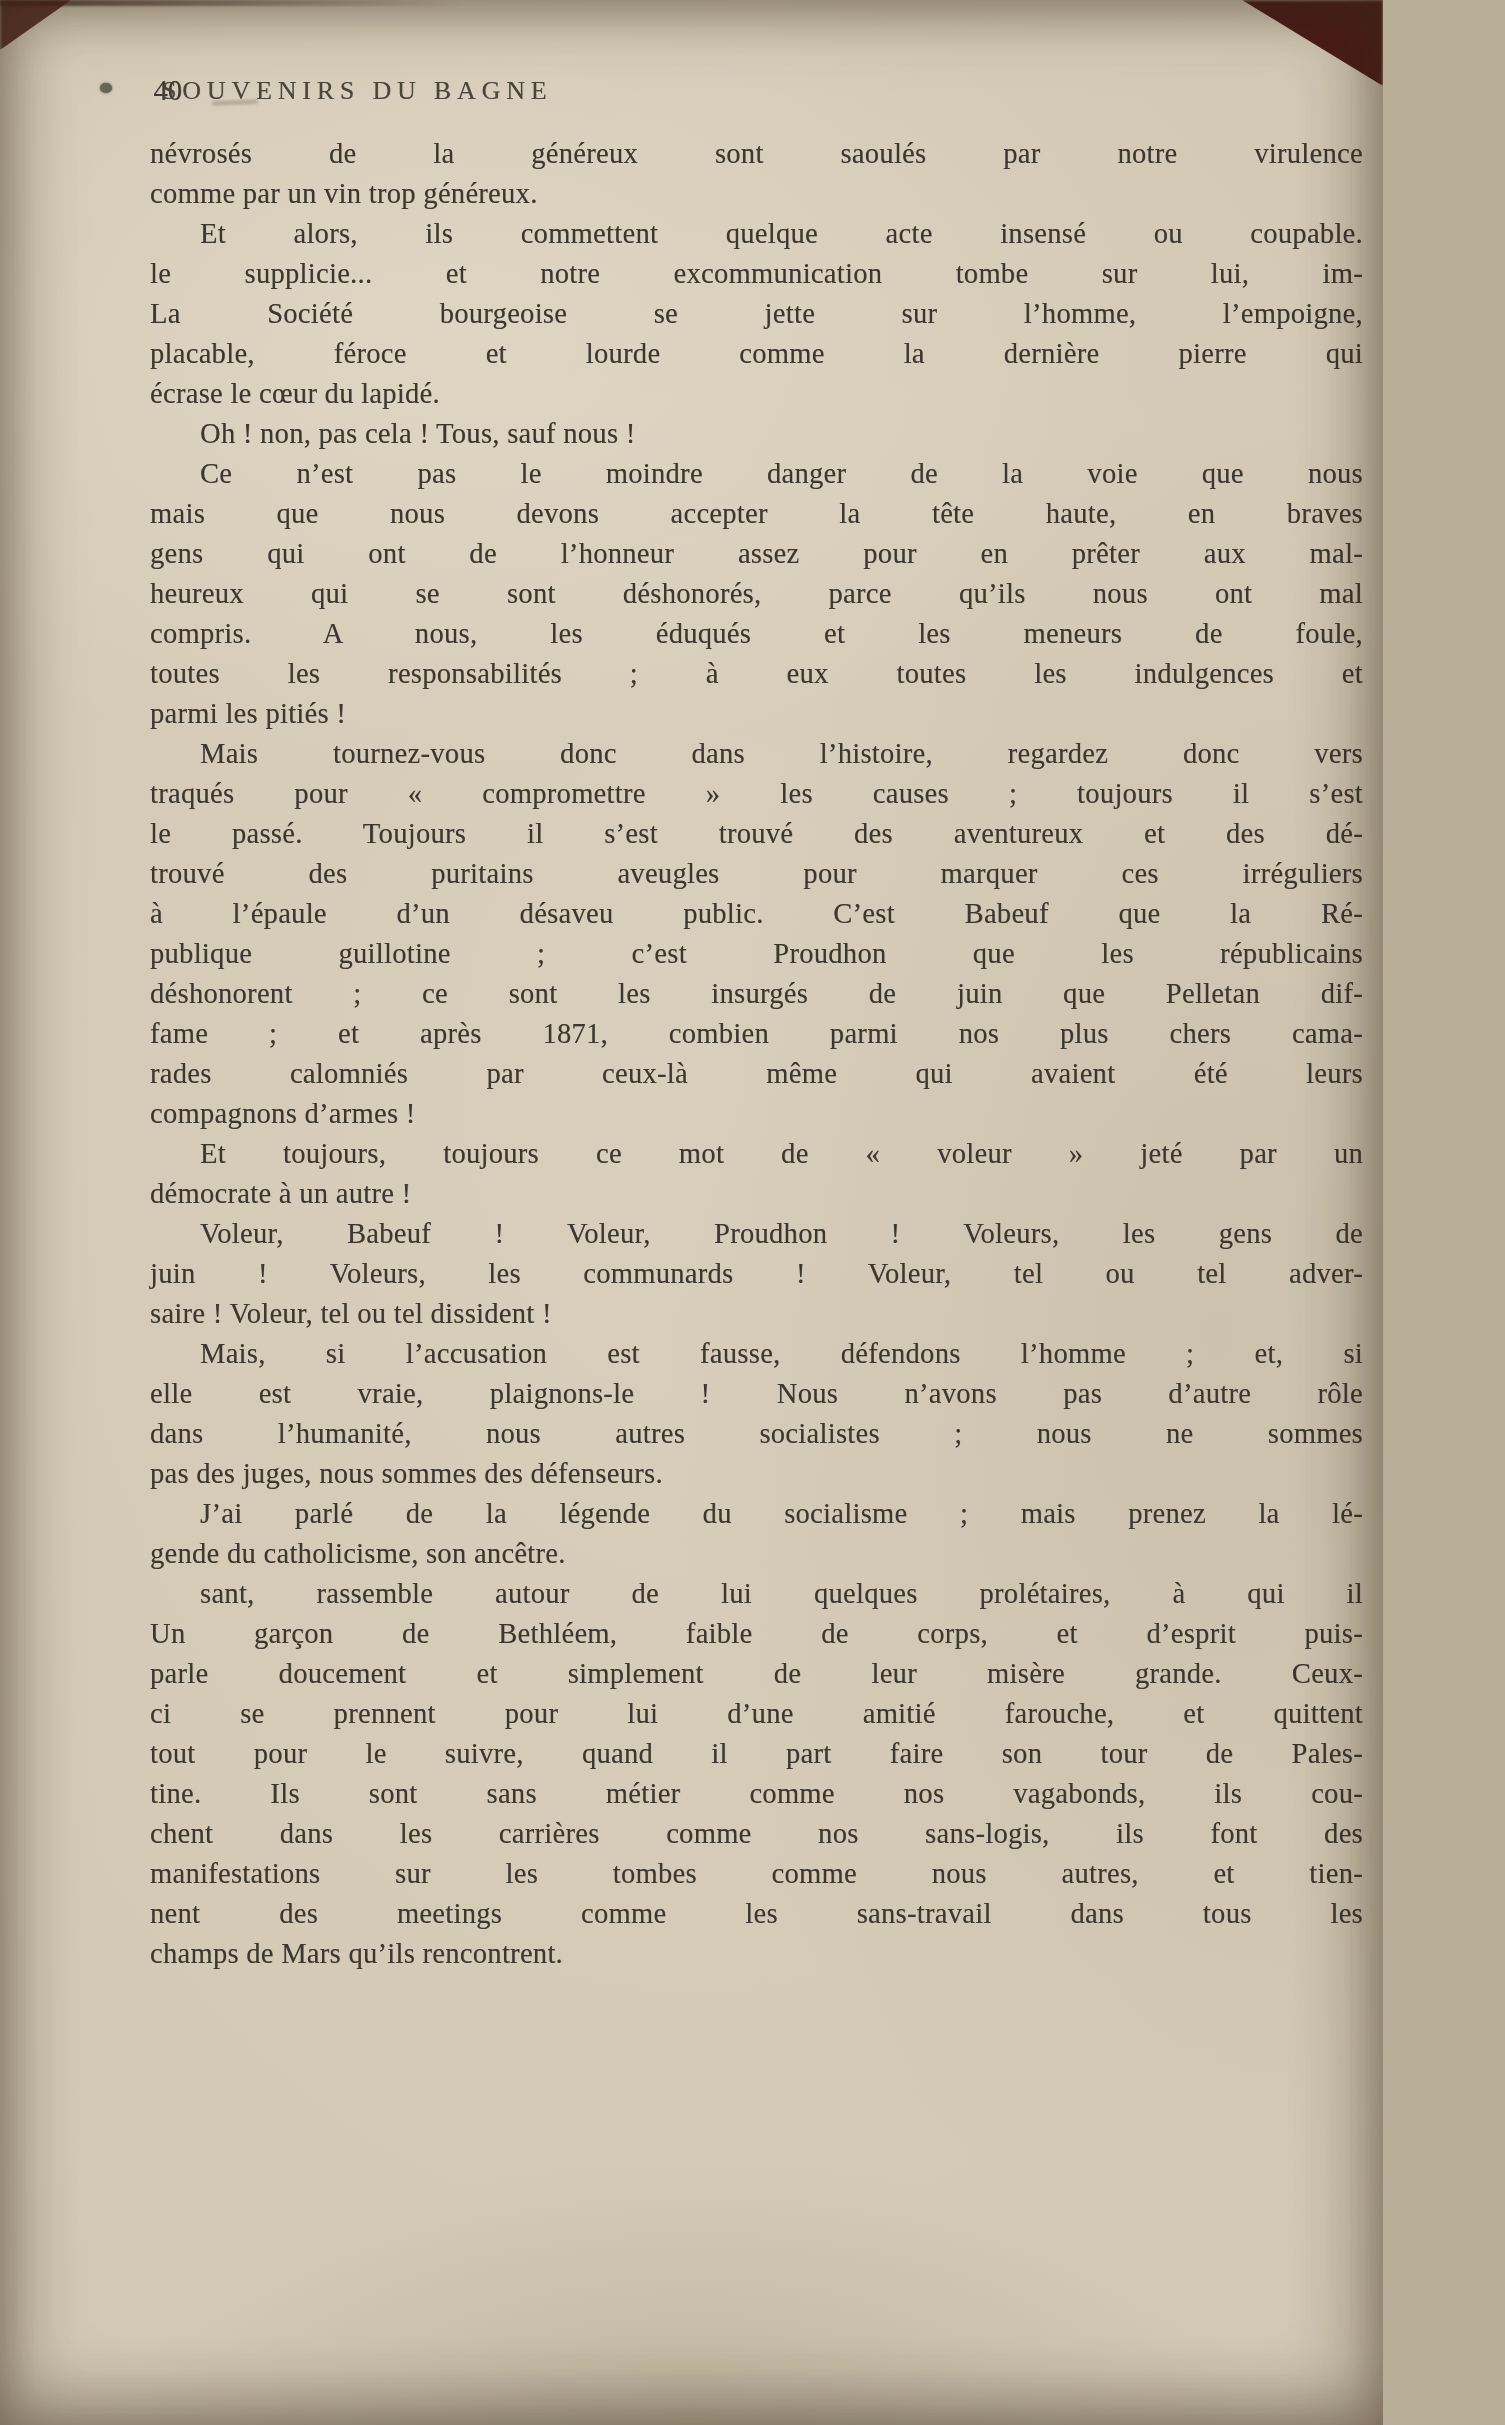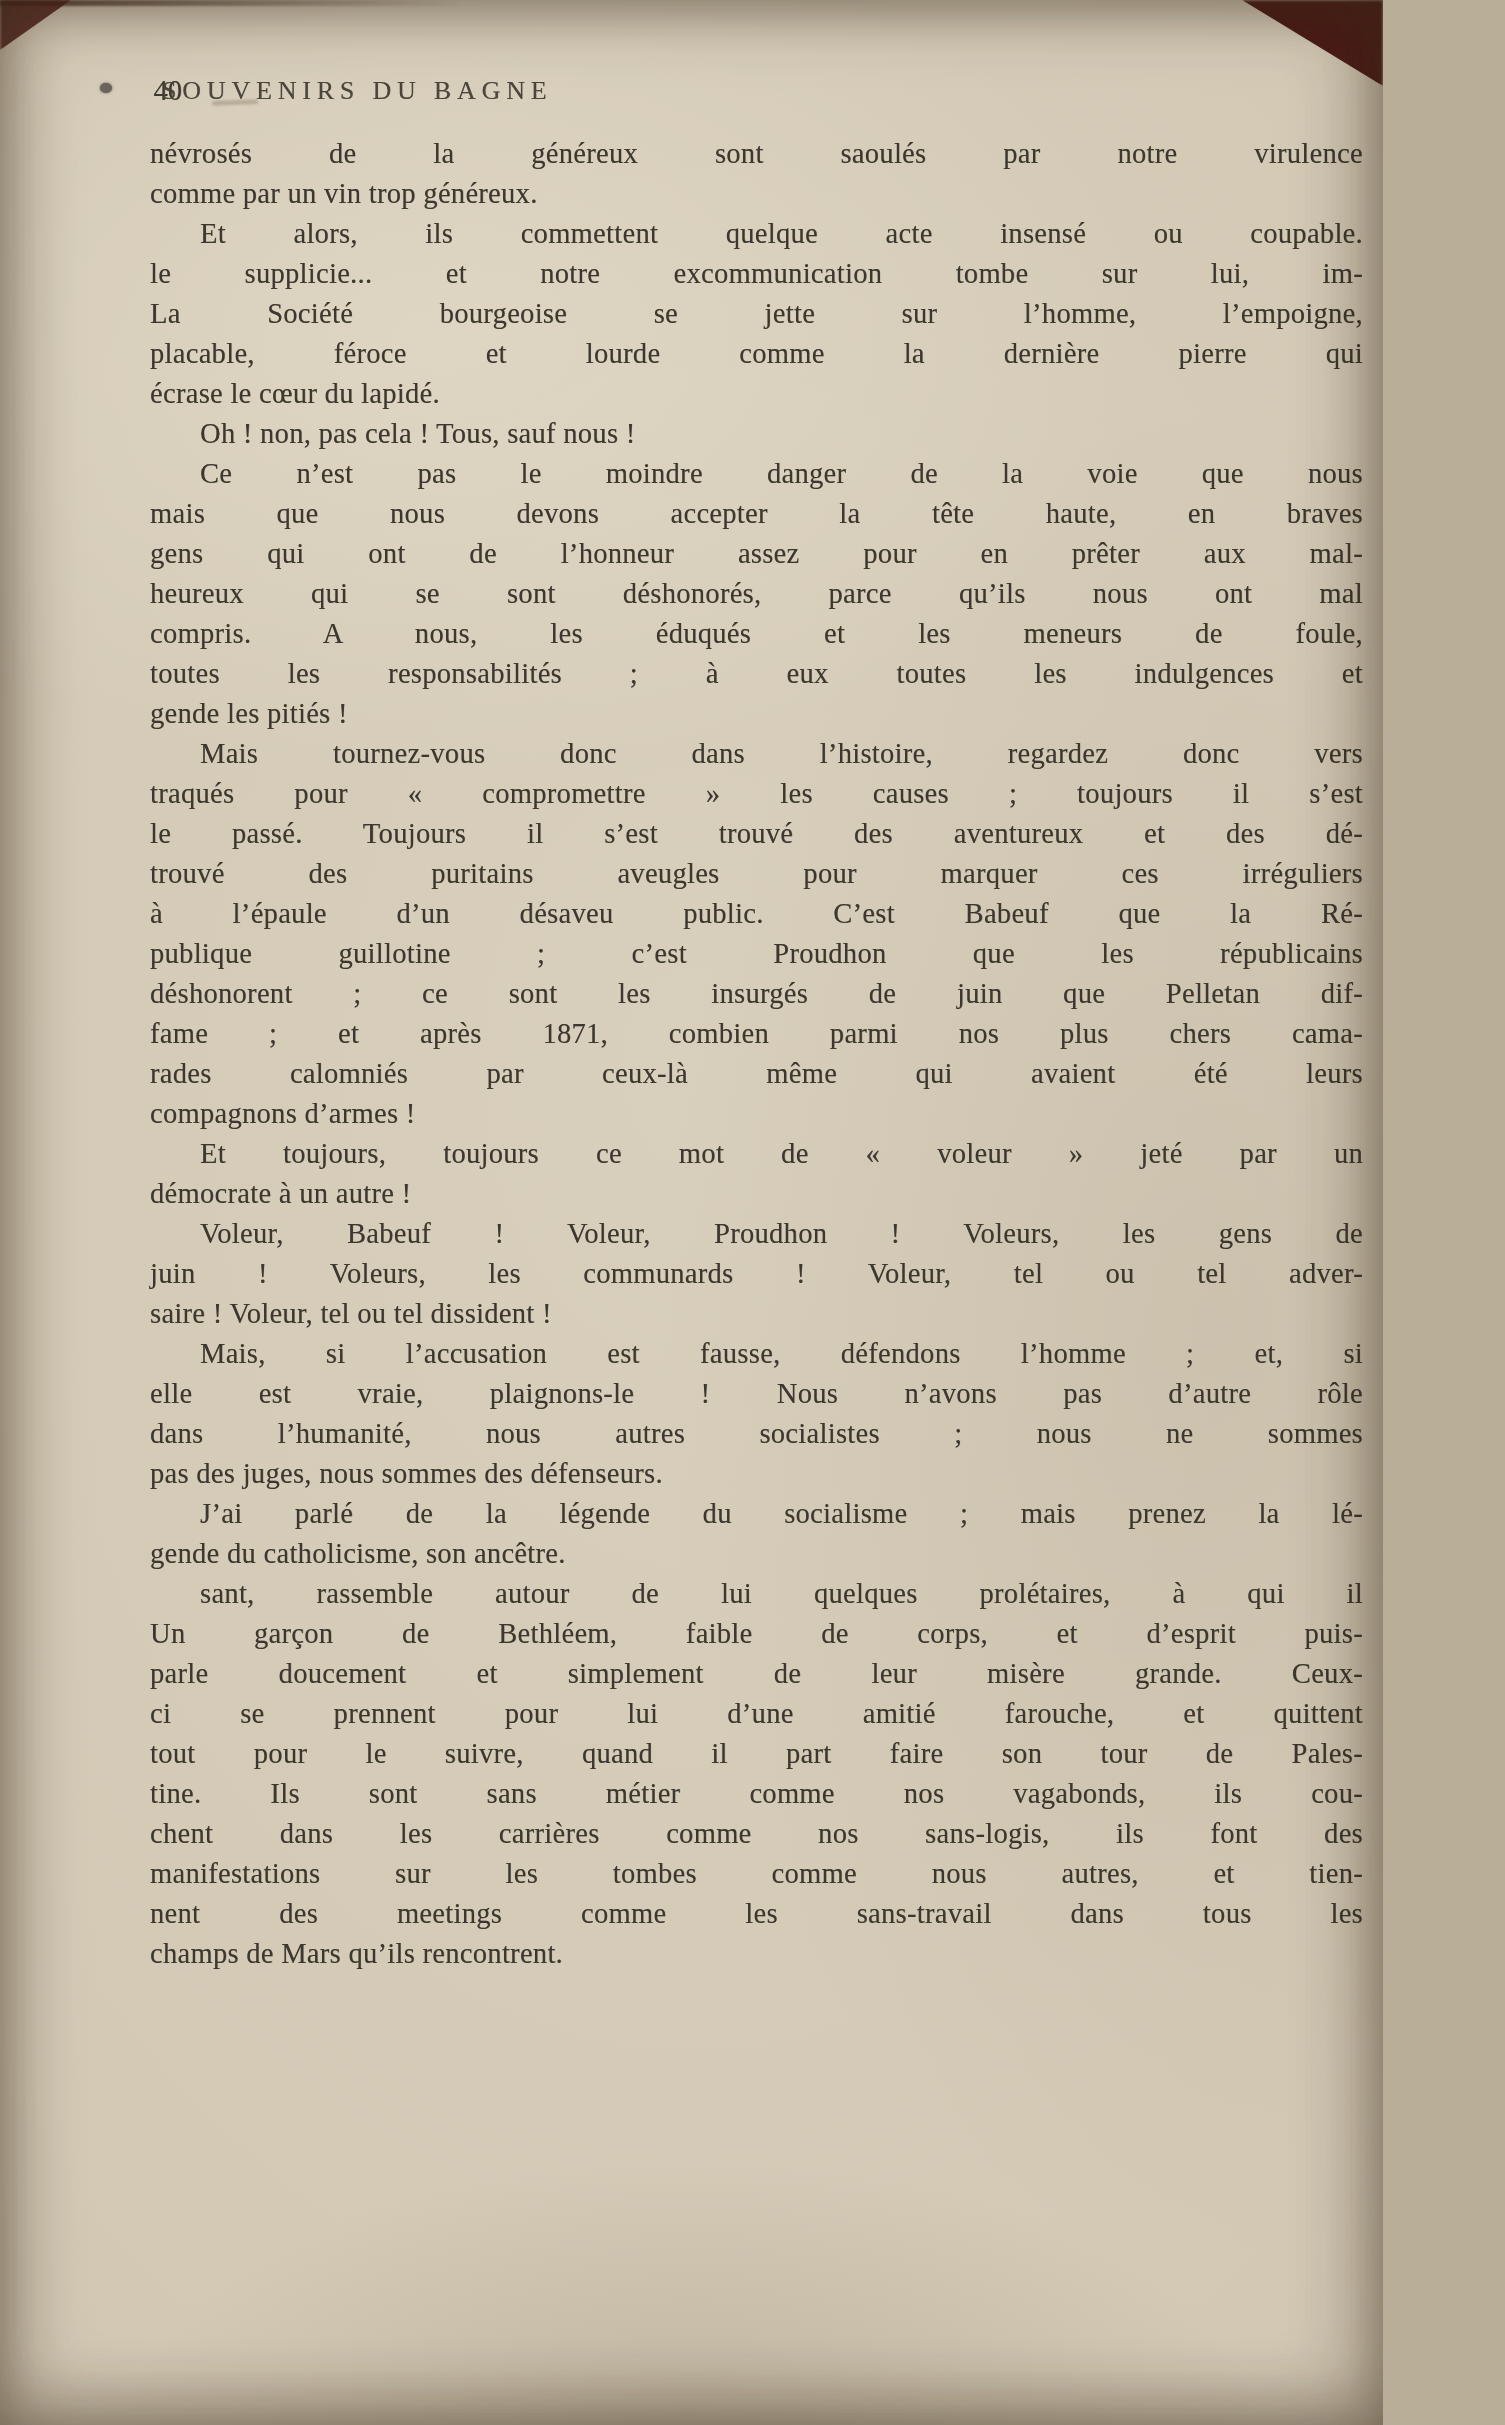--- a/index.html
+++ b/index.html
@@ -130,21 +130,21 @@
       <div class="paragraph indent">
         <div class="line last">Oh ! non, pas cela ! Tous, sauf nous !</div>
       </div>
       <div class="paragraph indent">
         <div class="line">Ce n’est pas le moindre danger de la voie que nous</div>
         <div class="line">mais que nous devons accepter la tête haute, en braves</div>
         <div class="line">gens qui ont de l’honneur assez pour en prêter aux mal-</div>
         <div class="line">heureux qui se sont déshonorés, parce qu’ils nous ont mal</div>
         <div class="line">compris. A nous, les éduqués et les meneurs de foule,</div>
         <div class="line">toutes les responsabilités ; à eux toutes les indulgences et</div>
-        <div class="line last">gende les pitiés !</div>
+        <div class="line last">parmi les pitiés !</div>
       </div>
       <div class="paragraph indent">
         <div class="line">Mais tournez-vous donc dans l’histoire, regardez donc vers</div>
         <div class="line">traqués pour « compromettre » les causes ; toujours il s’est</div>
         <div class="line">le passé. Toujours il s’est trouvé des aventureux et des dé-</div>
         <div class="line">trouvé des puritains aveugles pour marquer ces irréguliers</div>
         <div class="line">à l’épaule d’un désaveu public. C’est Babeuf que la Ré-</div>
         <div class="line">publique guillotine ; c’est Proudhon que les républicains</div>
         <div class="line">déshonorent ; ce sont les insurgés de juin que Pelletan dif-</div>
         <div class="line">fame ; et après 1871, combien parmi nos plus chers cama-</div>

